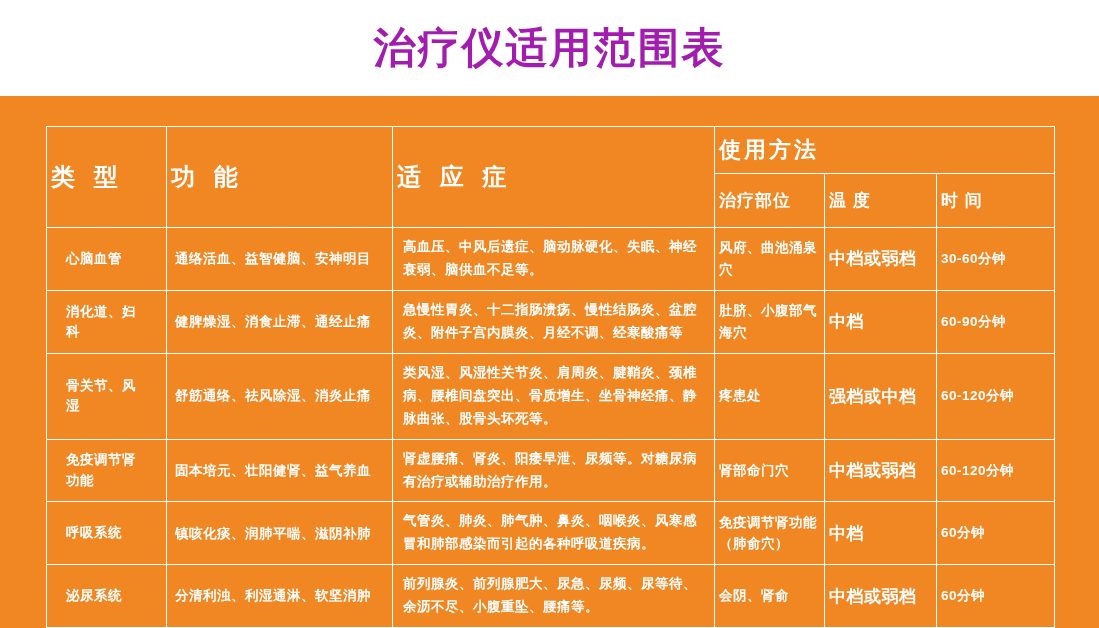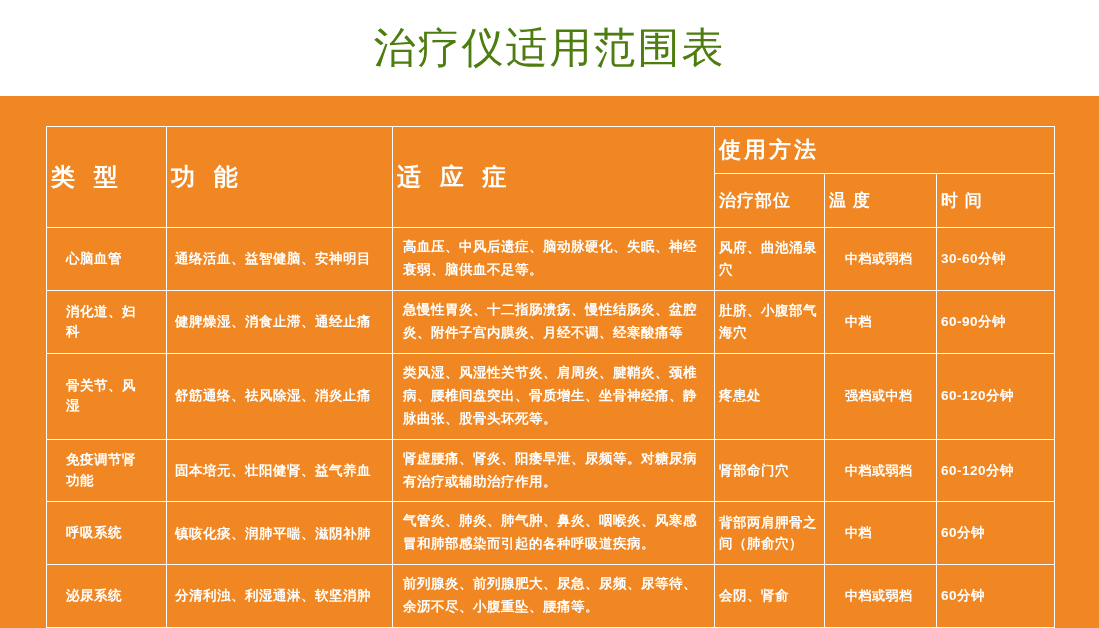--- a/index.html
+++ b/index.html
@@ -20,23 +20,23 @@
     background: #ffffff;
   }
   .title-bar {
     height: 96px;
     display: flex;
     align-items: center;
     justify-content: center;
     background: #ffffff;
   }
   .title {
-    color: #4d7c0f;
+    color: #a21caf;
     font-size: 42px;
-    font-weight: normal;
+    font-weight: bold;
     letter-spacing: 2px;
     line-height: 1;
     font-family: "Liberation Sans", sans-serif;
   }
   .orange-panel {
     position: absolute;
     top: 96px;
     left: 0;
     width: 1099px;
     height: 532px;
@@ -103,22 +103,22 @@
     letter-spacing: 0.5px;
     text-align: left;
   }
   .c-part {
     font-size: 13.5px;
     padding: 8px 4px;
     line-height: 1.6;
     letter-spacing: 0.5px;
   }
   .c-temp {
-    font-size: 13px;
-    padding: 8px 20px;
+    font-size: 17px;
+    padding: 8px 4px;
     letter-spacing: 0.5px;
   }
   .c-time {
     font-size: 13.5px;
     padding: 8px 4px;
     letter-spacing: 0.5px;
   }
   
   col.w-type { width: 120px; }
   col.w-func { width: 226px; }
@@ -190,21 +190,21 @@
             <td class="c-func">固本培元、壮阳健肾、益气养血</td>
             <td class="c-indi">肾虚腰痛、肾炎、阳痿早泄、尿频等。对糖尿病有治疗或辅助治疗作用。</td>
             <td class="c-part">肾部命门穴</td>
             <td class="c-temp">中档或弱档</td>
             <td class="c-time">60-120分钟</td>
           </tr>
           <tr>
             <td class="c-type">呼吸系统</td>
             <td class="c-func">镇咳化痰、润肺平喘、滋阴补肺</td>
             <td class="c-indi">气管炎、肺炎、肺气肿、鼻炎、咽喉炎、风寒感冒和肺部感染而引起的各种呼吸道疾病。</td>
-            <td class="c-part">背部两肩胛骨之间（肺俞穴）</td>
+            <td class="c-part">免疫调节肾功能（肺俞穴）</td>
             <td class="c-temp">中档</td>
             <td class="c-time">60分钟</td>
           </tr>
           <tr>
             <td class="c-type">泌尿系统</td>
             <td class="c-func">分清利浊、利湿通淋、软坚消肿</td>
             <td class="c-indi">前列腺炎、前列腺肥大、尿急、尿频、尿等待、余沥不尽、小腹重坠、腰痛等。</td>
             <td class="c-part">会阴、肾俞</td>
             <td class="c-temp">中档或弱档</td>
             <td class="c-time">60分钟</td>

